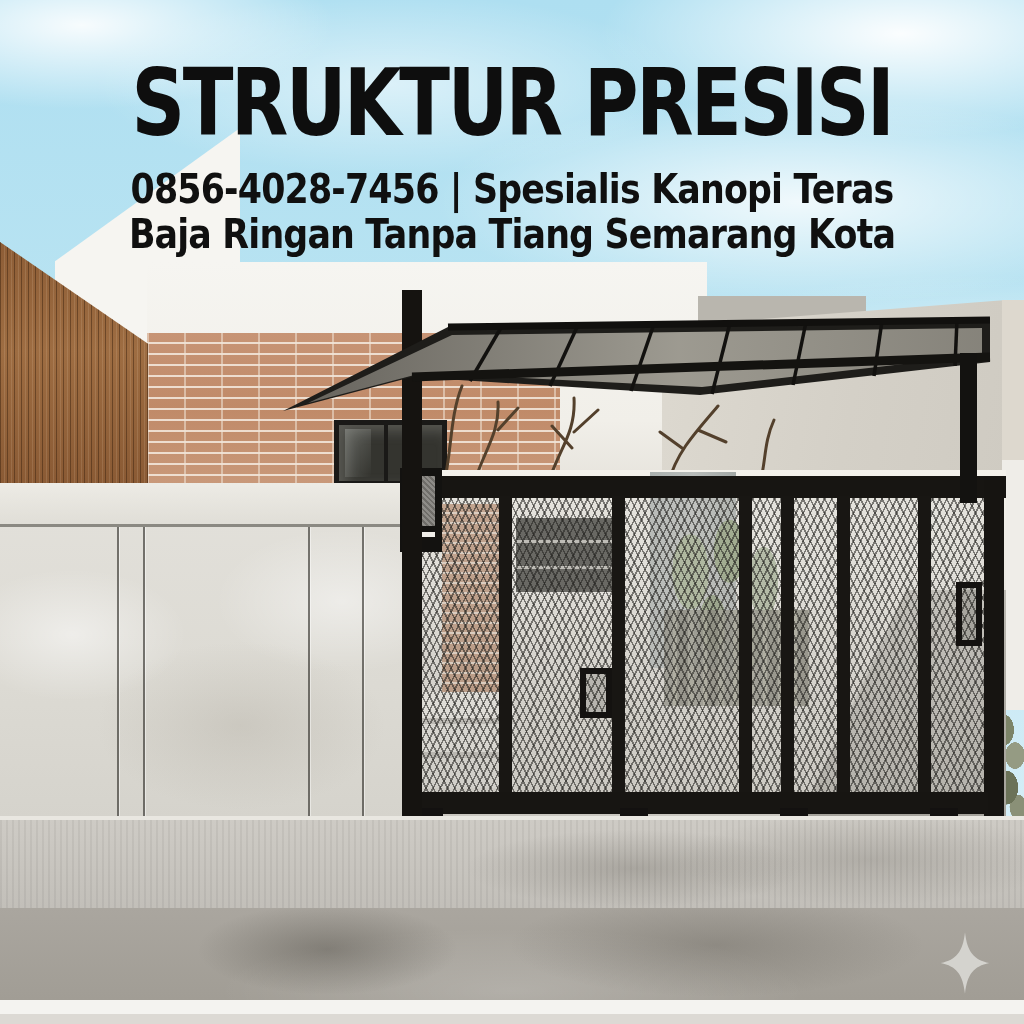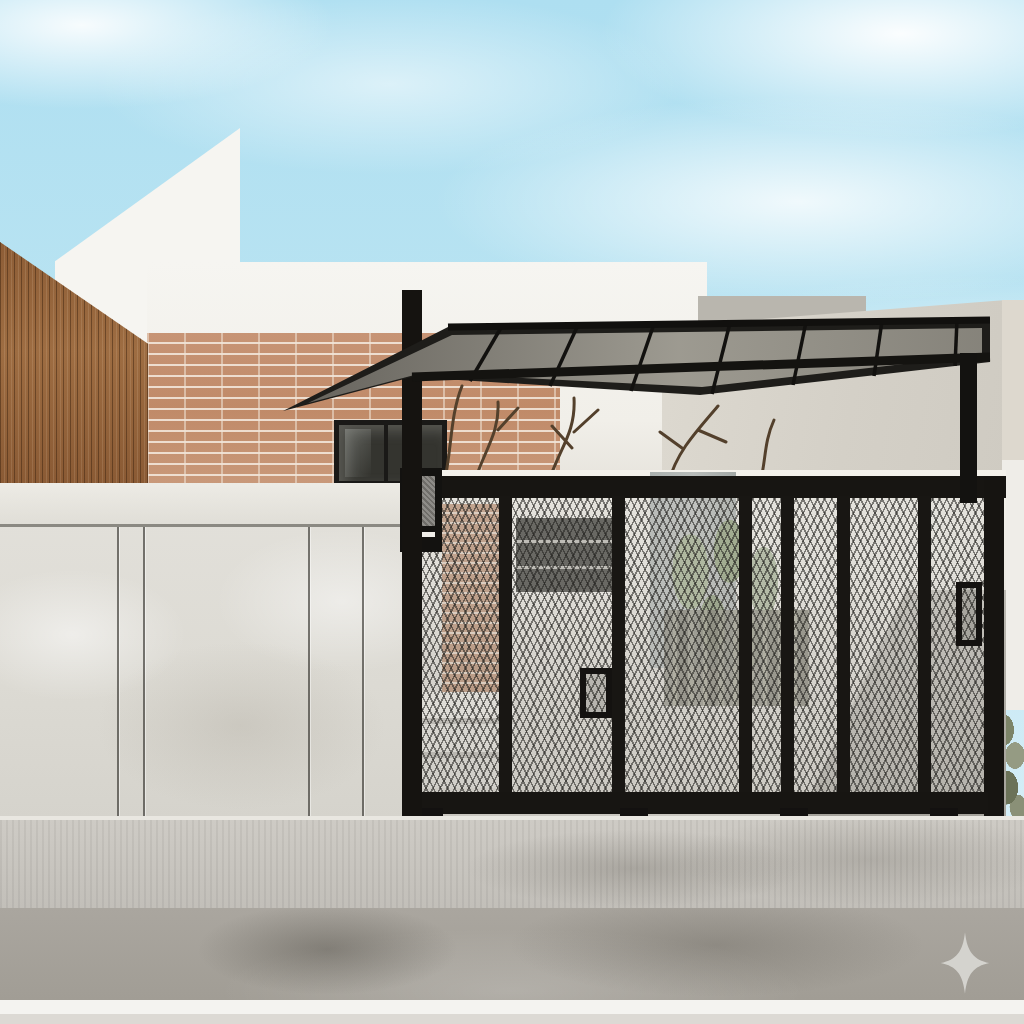--- a/index.html
+++ b/index.html
@@ -263,14 +263,19 @@
     <div class="apron"></div>
     <div class="asphalt"></div>
     <div class="strip-white"></div>
     <div class="strip-bottom"></div>
   </div>
 
   <svg class="abs sparkle" viewBox="0 0 48 60">
     <path d="M24 2 C26 20 32 27 46 30 C32 33 26 40 24 58 C22 40 16 33 2 30 C16 27 22 20 24 2 Z" fill="#d8d7d3" opacity="0.92"></path>
   </svg>
 
+  <header class="abs overlay">
+    <h1 class="headline">STRUKTUR PRESISI</h1>
+    <p class="sub first">0856-4028-7456 | Spesialis Kanopi Teras</p>
+    <p class="sub">Baja Ringan Tanpa Tiang Semarang Kota</p>
+  </header>
 
 </div>
 
 </body></html>

